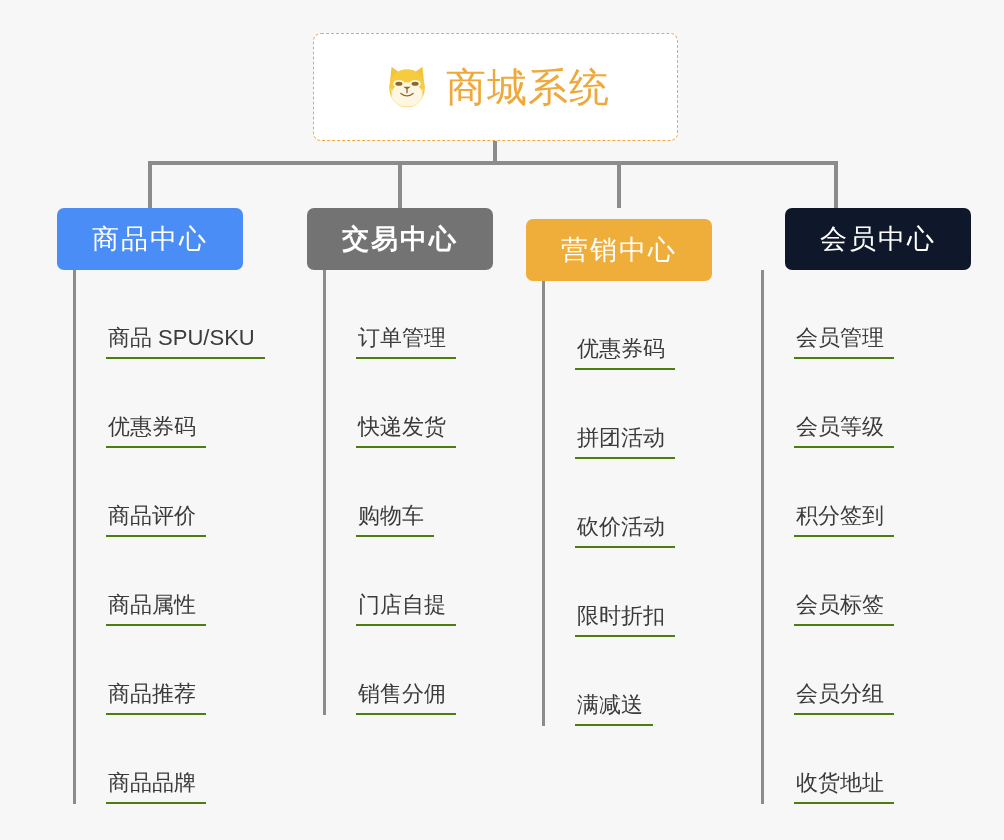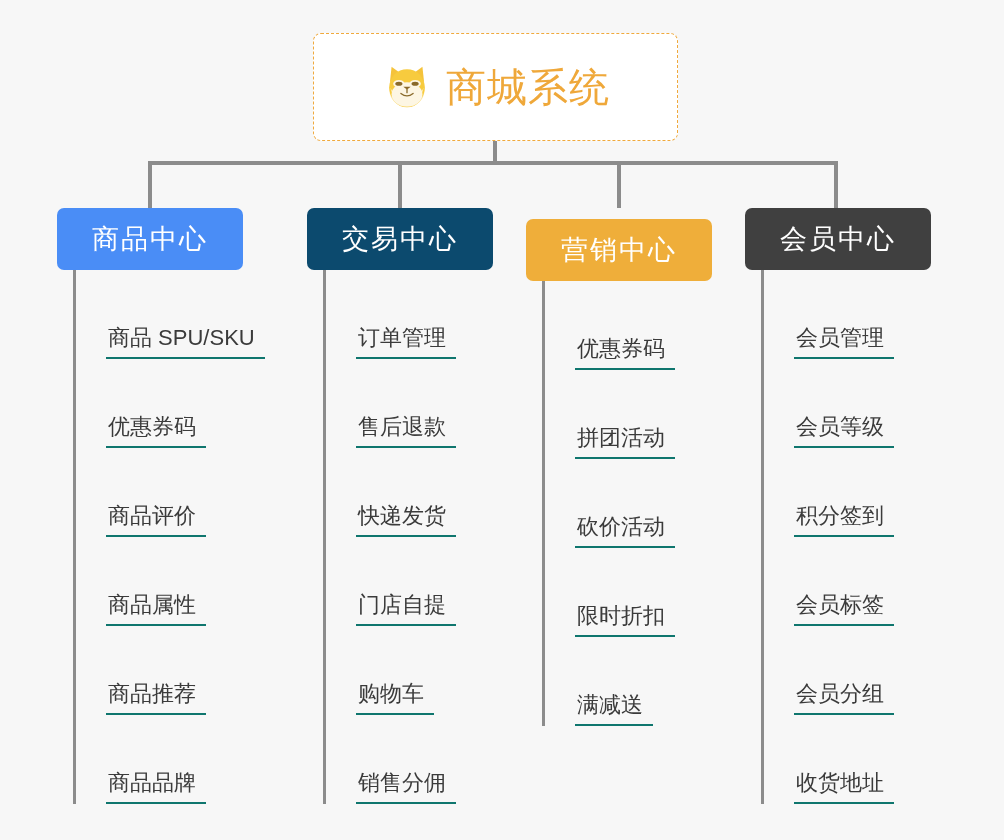--- a/index.html
+++ b/index.html
@@ -120,21 +120,21 @@
     display: flex;
     align-items: flex-end;
     padding-left: 33px;
   }
 
   .leaf-label {
     font-size: 22px;
     line-height: 30px;
     color: #3b3b3b;
     white-space: nowrap;
-    border-bottom: 2px solid #0f766e;
+    border-bottom: 2px solid #4d7c0f;
     padding: 0 10px 4px 2px;
     display: inline-block;
   }
 </style>
 </head>
 <body style="background: rgb(247, 247, 247);">
 
 <div id="mindmap">
 
   <div class="root-node" style="border-color: rgb(240, 169, 60); background: rgb(255, 255, 255);">
@@ -187,36 +187,33 @@
       <div class="leaf">
           <span class="leaf-label">商品推荐</span>
         </div>
       <div class="leaf">
           <span class="leaf-label">商品品牌</span>
         </div>
     </div>
   </div>
 
   <div class="branch branch-2">
-    <div class="branch-header" style="background: #0c4a6e;">交易中心</div>
+    <div class="branch-header" style="background: #737373; font-weight: bold;">交易中心</div>
     <div class="leaf-list">
       <div class="leaf">
           <span class="leaf-label">订单管理</span>
         </div>
       <div class="leaf">
-          <span class="leaf-label">售后退款</span>
-        </div>
-      <div class="leaf">
           <span class="leaf-label">快递发货</span>
         </div>
       <div class="leaf">
+          <span class="leaf-label">购物车</span>
+        </div>
+      <div class="leaf">
           <span class="leaf-label">门店自提</span>
-        </div>
-      <div class="leaf">
-          <span class="leaf-label">购物车</span>
         </div>
       <div class="leaf">
           <span class="leaf-label">销售分佣</span>
         </div>
     </div>
   </div>
 
   <div class="branch branch-3">
     <div class="branch-header" style="background: rgb(239, 174, 58); margin-top: 11px;">营销中心</div>
     <div class="leaf-list">
@@ -232,21 +229,21 @@
       <div class="leaf">
           <span class="leaf-label">限时折扣</span>
         </div>
       <div class="leaf">
           <span class="leaf-label">满减送</span>
         </div>
     </div>
   </div>
 
   <div class="branch branch-4">
-    <div class="branch-header" style="background: #404040;">会员中心</div>
+    <div class="branch-header" style="background: #0f172a; margin-left: 40px;">会员中心</div>
     <div class="leaf-list">
       <div class="leaf">
           <span class="leaf-label">会员管理</span>
         </div>
       <div class="leaf">
           <span class="leaf-label">会员等级</span>
         </div>
       <div class="leaf">
           <span class="leaf-label">积分签到</span>
         </div>

